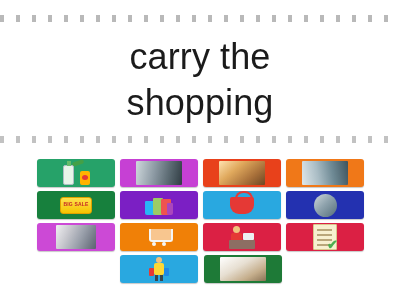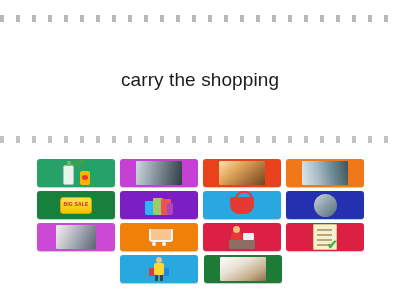--- a/index.html
+++ b/index.html
@@ -48,21 +48,21 @@
     position: absolute;
     left: 0;
     top: 30px;
     width: 400px;
     height: 100px;
     display: flex;
     align-items: center;
     justify-content: center;
   }
   .title {
-    font-size: 19px;
+    font-size: 36px;
     line-height: 1.28;
     color: #1b1b1b;
     text-align: center;
     font-weight: 400;
     letter-spacing: 0.1px;
     max-width: 250px;
     word-wrap: break-word;
   }
 
   

